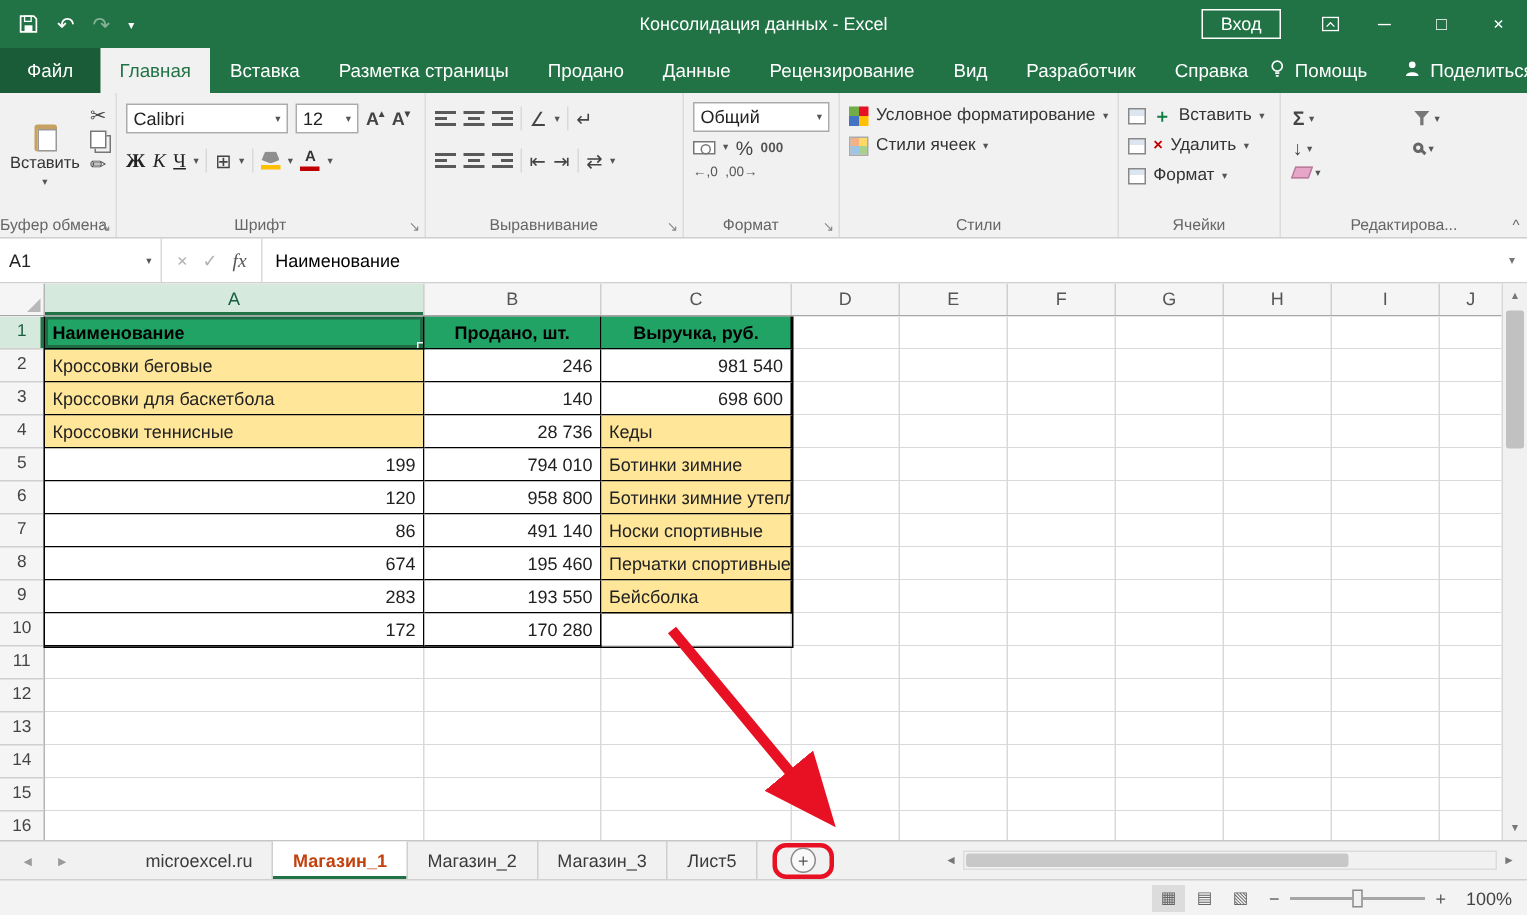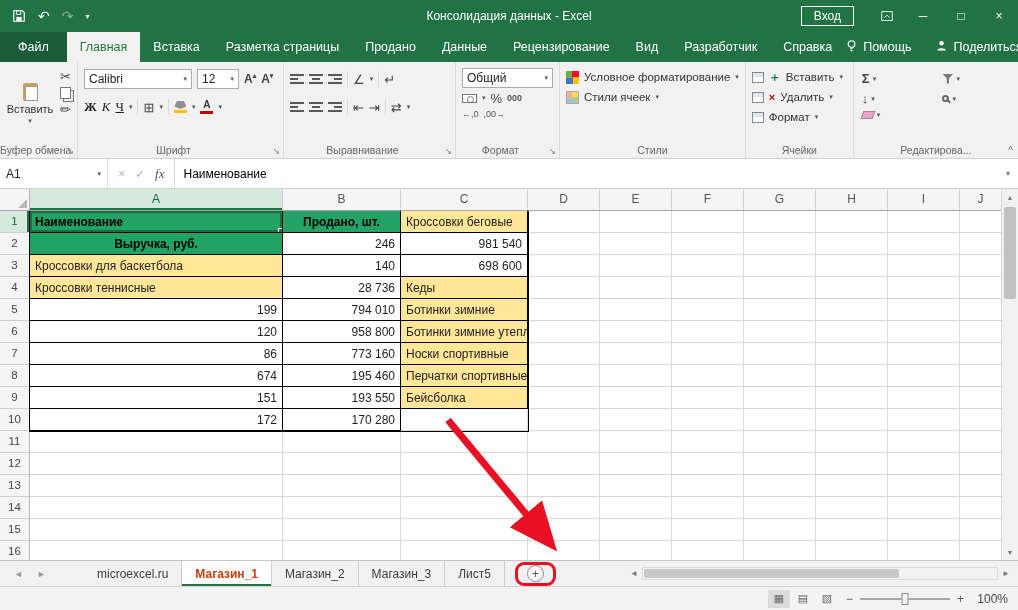--- a/index.html
+++ b/index.html
@@ -448,43 +448,43 @@
         <div class="rh">11</div>
         <div class="rh">12</div>
         <div class="rh">13</div>
         <div class="rh">14</div>
         <div class="rh">15</div>
         <div class="rh">16</div>
       </div>
       <div class="xtable">
         <div class="xc xh first selcell">Наименование</div>
         <div class="xc xh">Продано, шт.</div>
+        <div class="xc xh">Выручка, руб.</div>
         <div class="xc xa">Кроссовки беговые</div>
-        <div class="xc xh">Выручка, руб.</div>
         <div class="xc xn">246</div>
         <div class="xc xn">981 540</div>
         <div class="xc xa">Кроссовки для баскетбола</div>
         <div class="xc xn">140</div>
         <div class="xc xn">698 600</div>
         <div class="xc xa">Кроссовки теннисные</div>
         <div class="xc xn">28 736</div>
         <div class="xc xa">Кеды</div>
         <div class="xc xn">199</div>
         <div class="xc xn">794 010</div>
         <div class="xc xa">Ботинки зимние</div>
         <div class="xc xn">120</div>
         <div class="xc xn">958 800</div>
         <div class="xc xa">Ботинки зимние утепленные</div>
         <div class="xc xn">86</div>
-        <div class="xc xn">773 160</div>
+        <div class="xc xn">491 140</div>
         <div class="xc xa">Носки спортивные</div>
         <div class="xc xn">674</div>
         <div class="xc xn">195 460</div>
         <div class="xc xa">Перчатки спортивные</div>
-        <div class="xc xn">151</div>
+        <div class="xc xn">283</div>
         <div class="xc xn">193 550</div>
         <div class="xc xa">Бейсболка</div>
         <div class="xc xn">172</div>
         <div class="xc xn">170 280</div>
       </div>
     </div>
   </div>
   <div class="vscroll">
     <div class="sarrow">▲</div>
     <div class="vtrack">

